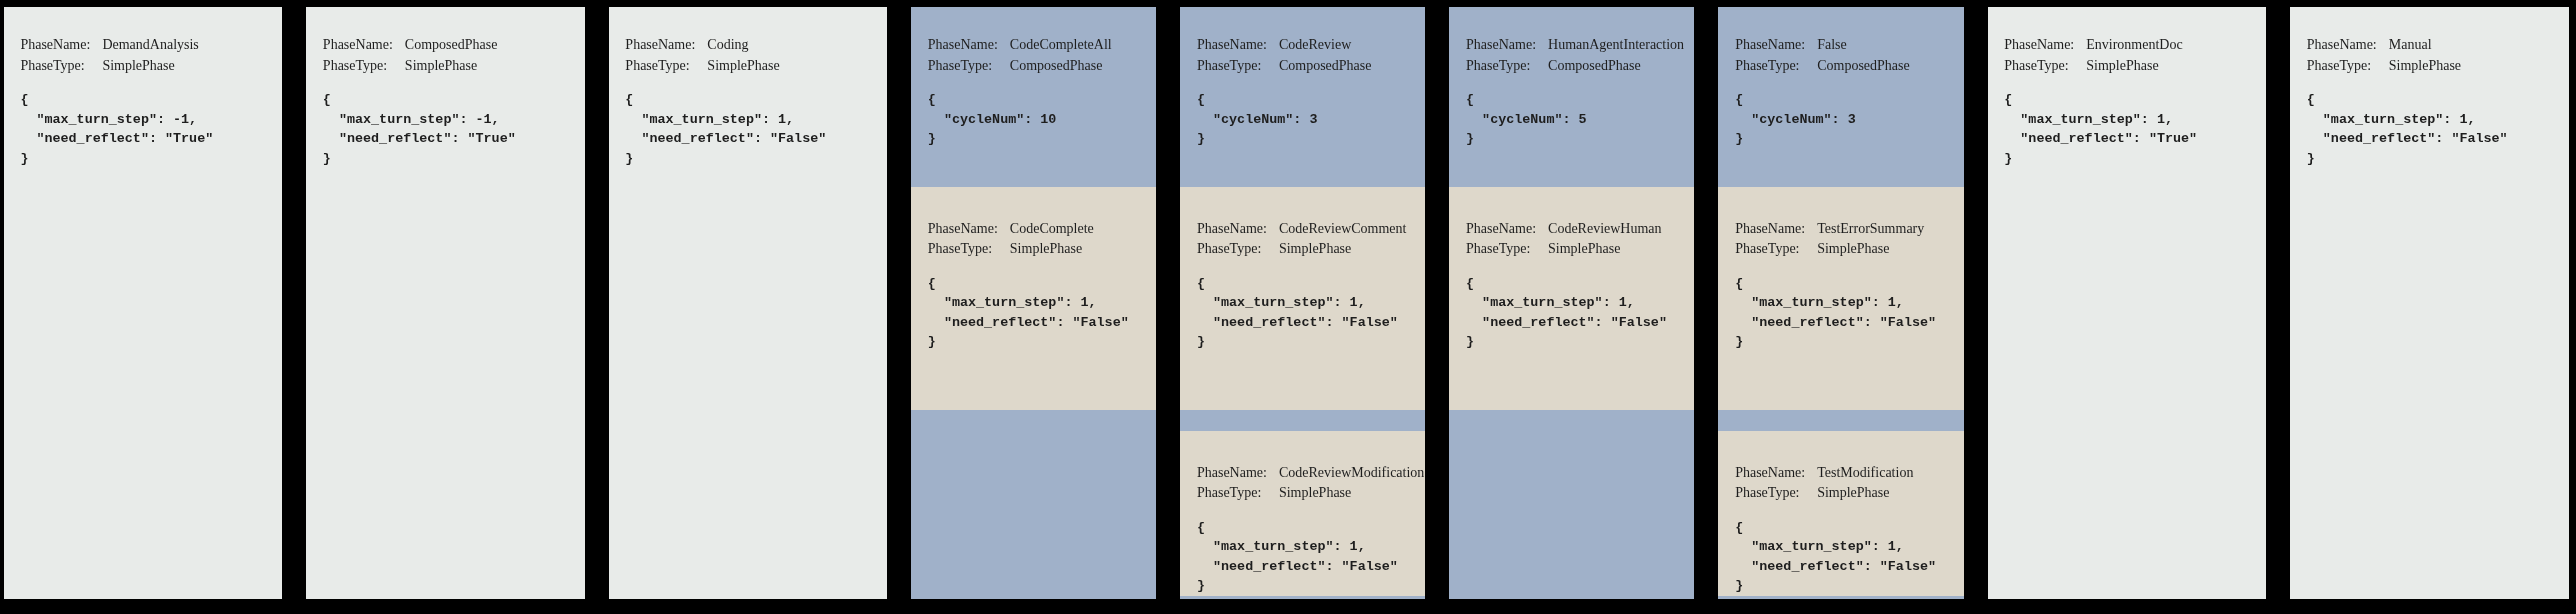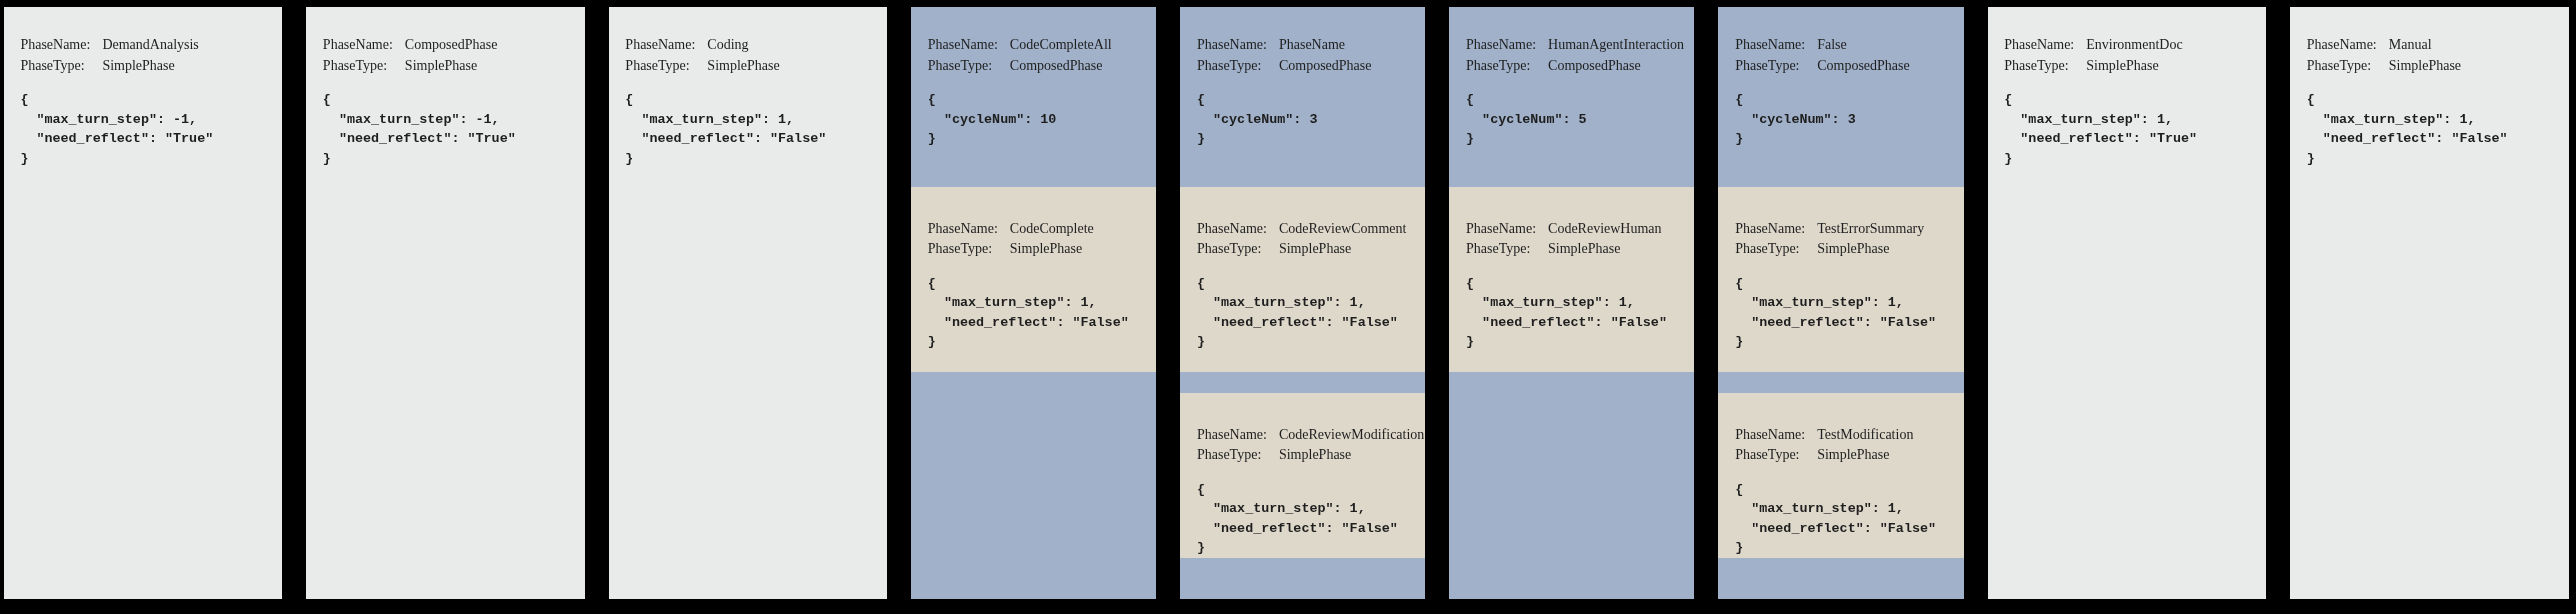--- a/index.html
+++ b/index.html
@@ -16,21 +16,21 @@
     font-family:"Liberation Serif", serif;color:var(--text);
   }
   .board{
     display:flex;width:100%;height:100%;
     padding:7.4px 7.4px 15px 3.7px;gap:24px;
   }
   .card{flex:1 1 0;min-width:0;}
   .card.simple{background:var(--simple-bg);padding:28px 16.7px 0;}
   .card.composed{background:var(--composed-bg);display:flex;flex-direction:column;}
   .chead{height:180px;padding:28px 16.7px 0;}
-  .subcard{background:var(--sub-bg);height:185px;padding:31.5px 16.7px 0;}
+  .subcard{background:var(--sub-bg);height:223px;padding:31.5px 16.7px 0;}
   .subcard.second{margin-top:21px;height:165px;}
   .cfill{flex:1 1 auto;}
   .row{font-size:14px;line-height:20.4px;white-space:nowrap;}
   .lbl{display:inline-block;width:82px;}
   .json{
     margin:14px 0 0;
     font-family:"Liberation Mono", monospace;
     font-size:13.4px;line-height:19.5px;font-weight:bold;
     white-space:pre;
   }
@@ -102,21 +102,21 @@
   "max_turn_step": 1,
   "need_reflect": "False"
 }</pre>
     </div>
     <div class="cfill"></div>
   </div>
 
   <div class="card composed">
     <div class="chead">
       <div class="row">
-        <span class="lbl">PhaseName:</span><span class="val">PhaseName</span>
+        <span class="lbl">PhaseName:</span><span class="val">CodeReview</span>
       </div>
       <div class="row">
         <span class="lbl">PhaseType:</span><span class="val">ComposedPhase</span>
       </div>
       <pre class="json">{
   "cycleNum": 3
 }</pre>
     </div>
     <div class="subcard">
       <div class="row">

